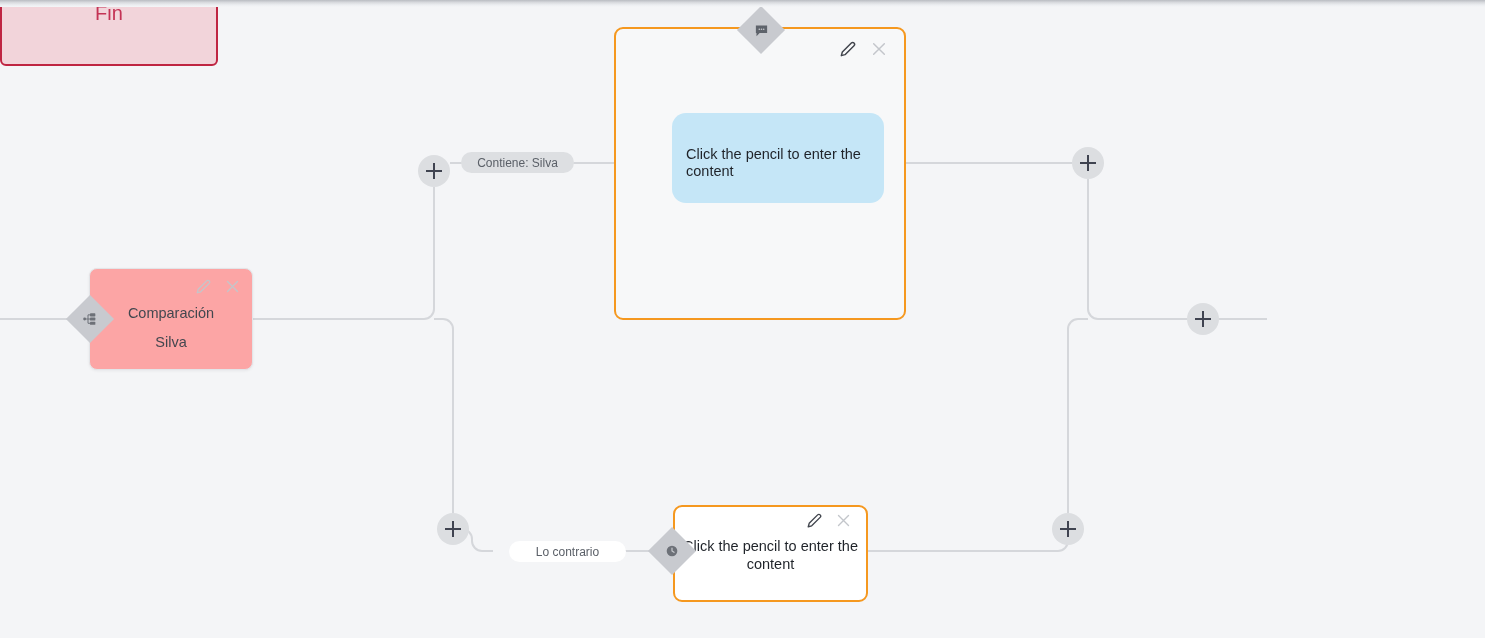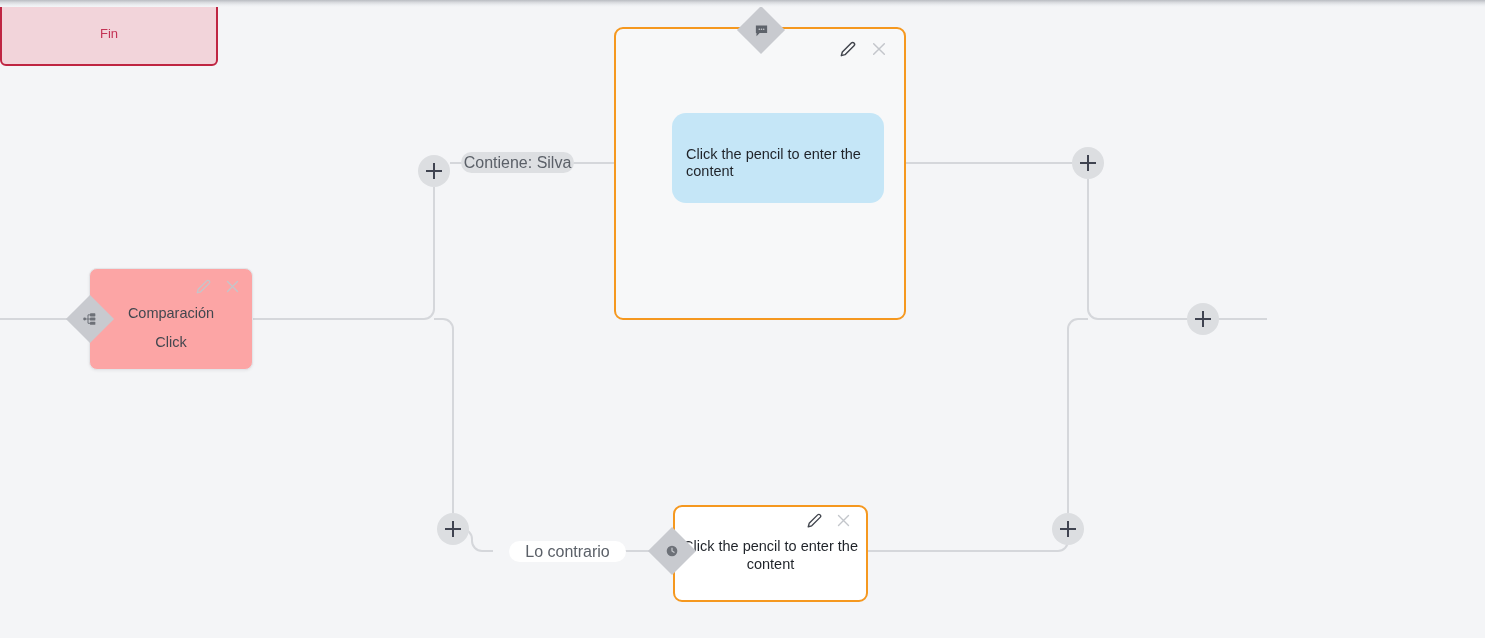--- a/index.html
+++ b/index.html
@@ -178,24 +178,23 @@
   
   .node-end {
     left: 1267px;
     top: 286px;
     width: 218px;
     height: 66px;
     background: #f2d4da;
     border: 2px solid #bf2542;
     border-radius: 6px;
     display: flex;
-    align-items: center;
     justify-content: center;
     color: #c43355;
-    font-size: 13px;
+    font-size: 20px;
     box-sizing: border-box;
   }
   
   .diamond {
     position: absolute;
     width: 34px;
     height: 34px;
     background: #c8cacf;
     transform: rotate(45deg);
     z-index: 20;
@@ -210,21 +209,21 @@
     justify-content: center;
     pointer-events: none;
   }
   
   .chip {
     position: absolute;
     height: 21px;
     display: flex;
     align-items: center;
     justify-content: center;
-    font-size: 16px;
+    font-size: 12px;
     color: #5b6068;
     border-radius: 11px;
     z-index: 14;
     white-space: nowrap;
     padding: 0 14px;
     box-sizing: border-box;
   }
   .chip-gray { background: #dddfe2; }
   .chip-white { background: #ffffff; }
 </style>
@@ -274,21 +273,21 @@
         </svg>
       </span>
       <span class="ic">
         <svg width="15" height="15" viewBox="0 0 24 24" fill="none" stroke="#c3c6cb" stroke-width="2" stroke-linecap="round">
           <path d="M4 4 L20 20 M20 4 L4 20"></path>
         </svg>
       </span>
     </div>
     <div class="n-body">
       <div>Comparación</div>
-      <div>Click</div>
+      <div>Silva</div>
     </div>
   </div>
   <div class="diamond" style="left:73px; top:302px;"></div>
   <div class="diamond-ico" style="left:73px; top:302px;">
     <svg width="16" height="16" viewBox="0 0 24 24" fill="#6d7178">
       <circle cx="4" cy="12" r="2.2"></circle>
       <rect x="12" y="3.5" width="8" height="4.6" rx="1"></rect>
       <rect x="12" y="9.8" width="8" height="4.6" rx="1"></rect>
       <rect x="12" y="16.1" width="8" height="4.6" rx="1"></rect>
       <path d="M6.2 12 H9 M9 12 V5.8 H12 M9 12 V18.4 H12 M9 12 H12" stroke="#6d7178" stroke-width="1.5" fill="none"></path>

